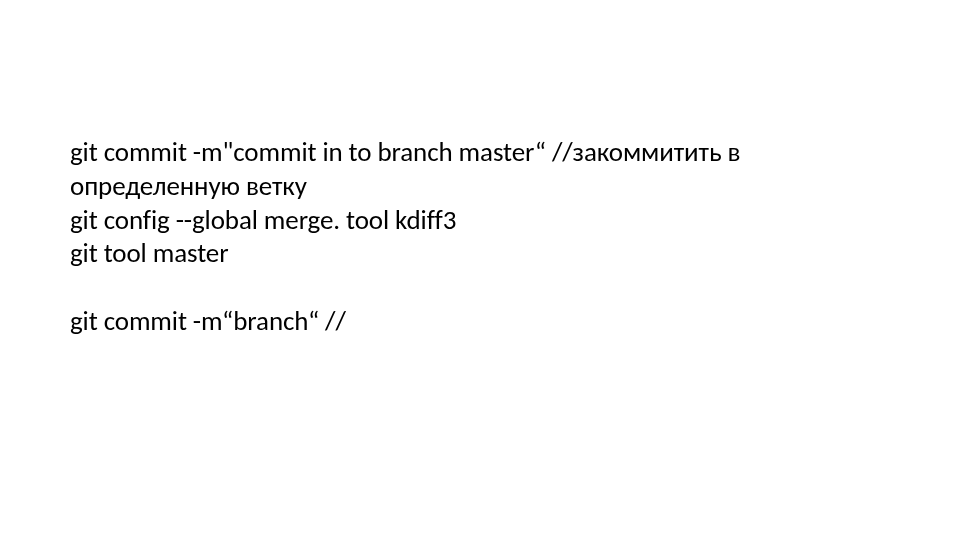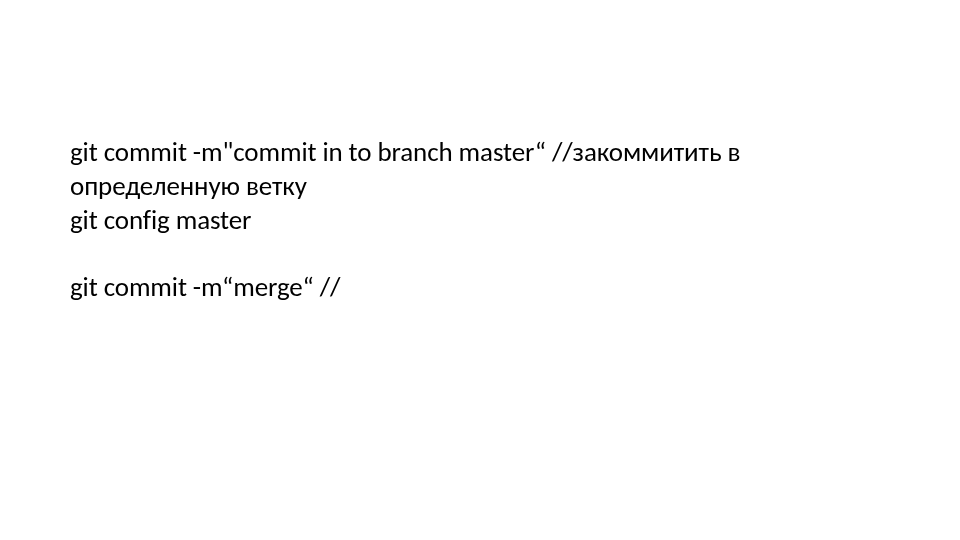--- a/index.html
+++ b/index.html
@@ -29,19 +29,20 @@
   .gap {
     height: 34px;
   }
 </style>
 </head>
 <body>
 
 <div class="slide">
   <div class="block">
     <p class="para">git commit -m"commit in to branch master“  //закоммитить в определенную ветку</p>
-    <p class="para">git config master</p>
+    <p class="para">git config --global merge. tool kdiff3</p>
+    <p class="para">git tool master</p>
   </div>
   <div class="gap"></div>
   <div class="block">
-    <p class="para">git commit -m“merge“  //</p>
+    <p class="para">git commit -m“branch“  //</p>
   </div>
 </div>
 
 </body></html>

